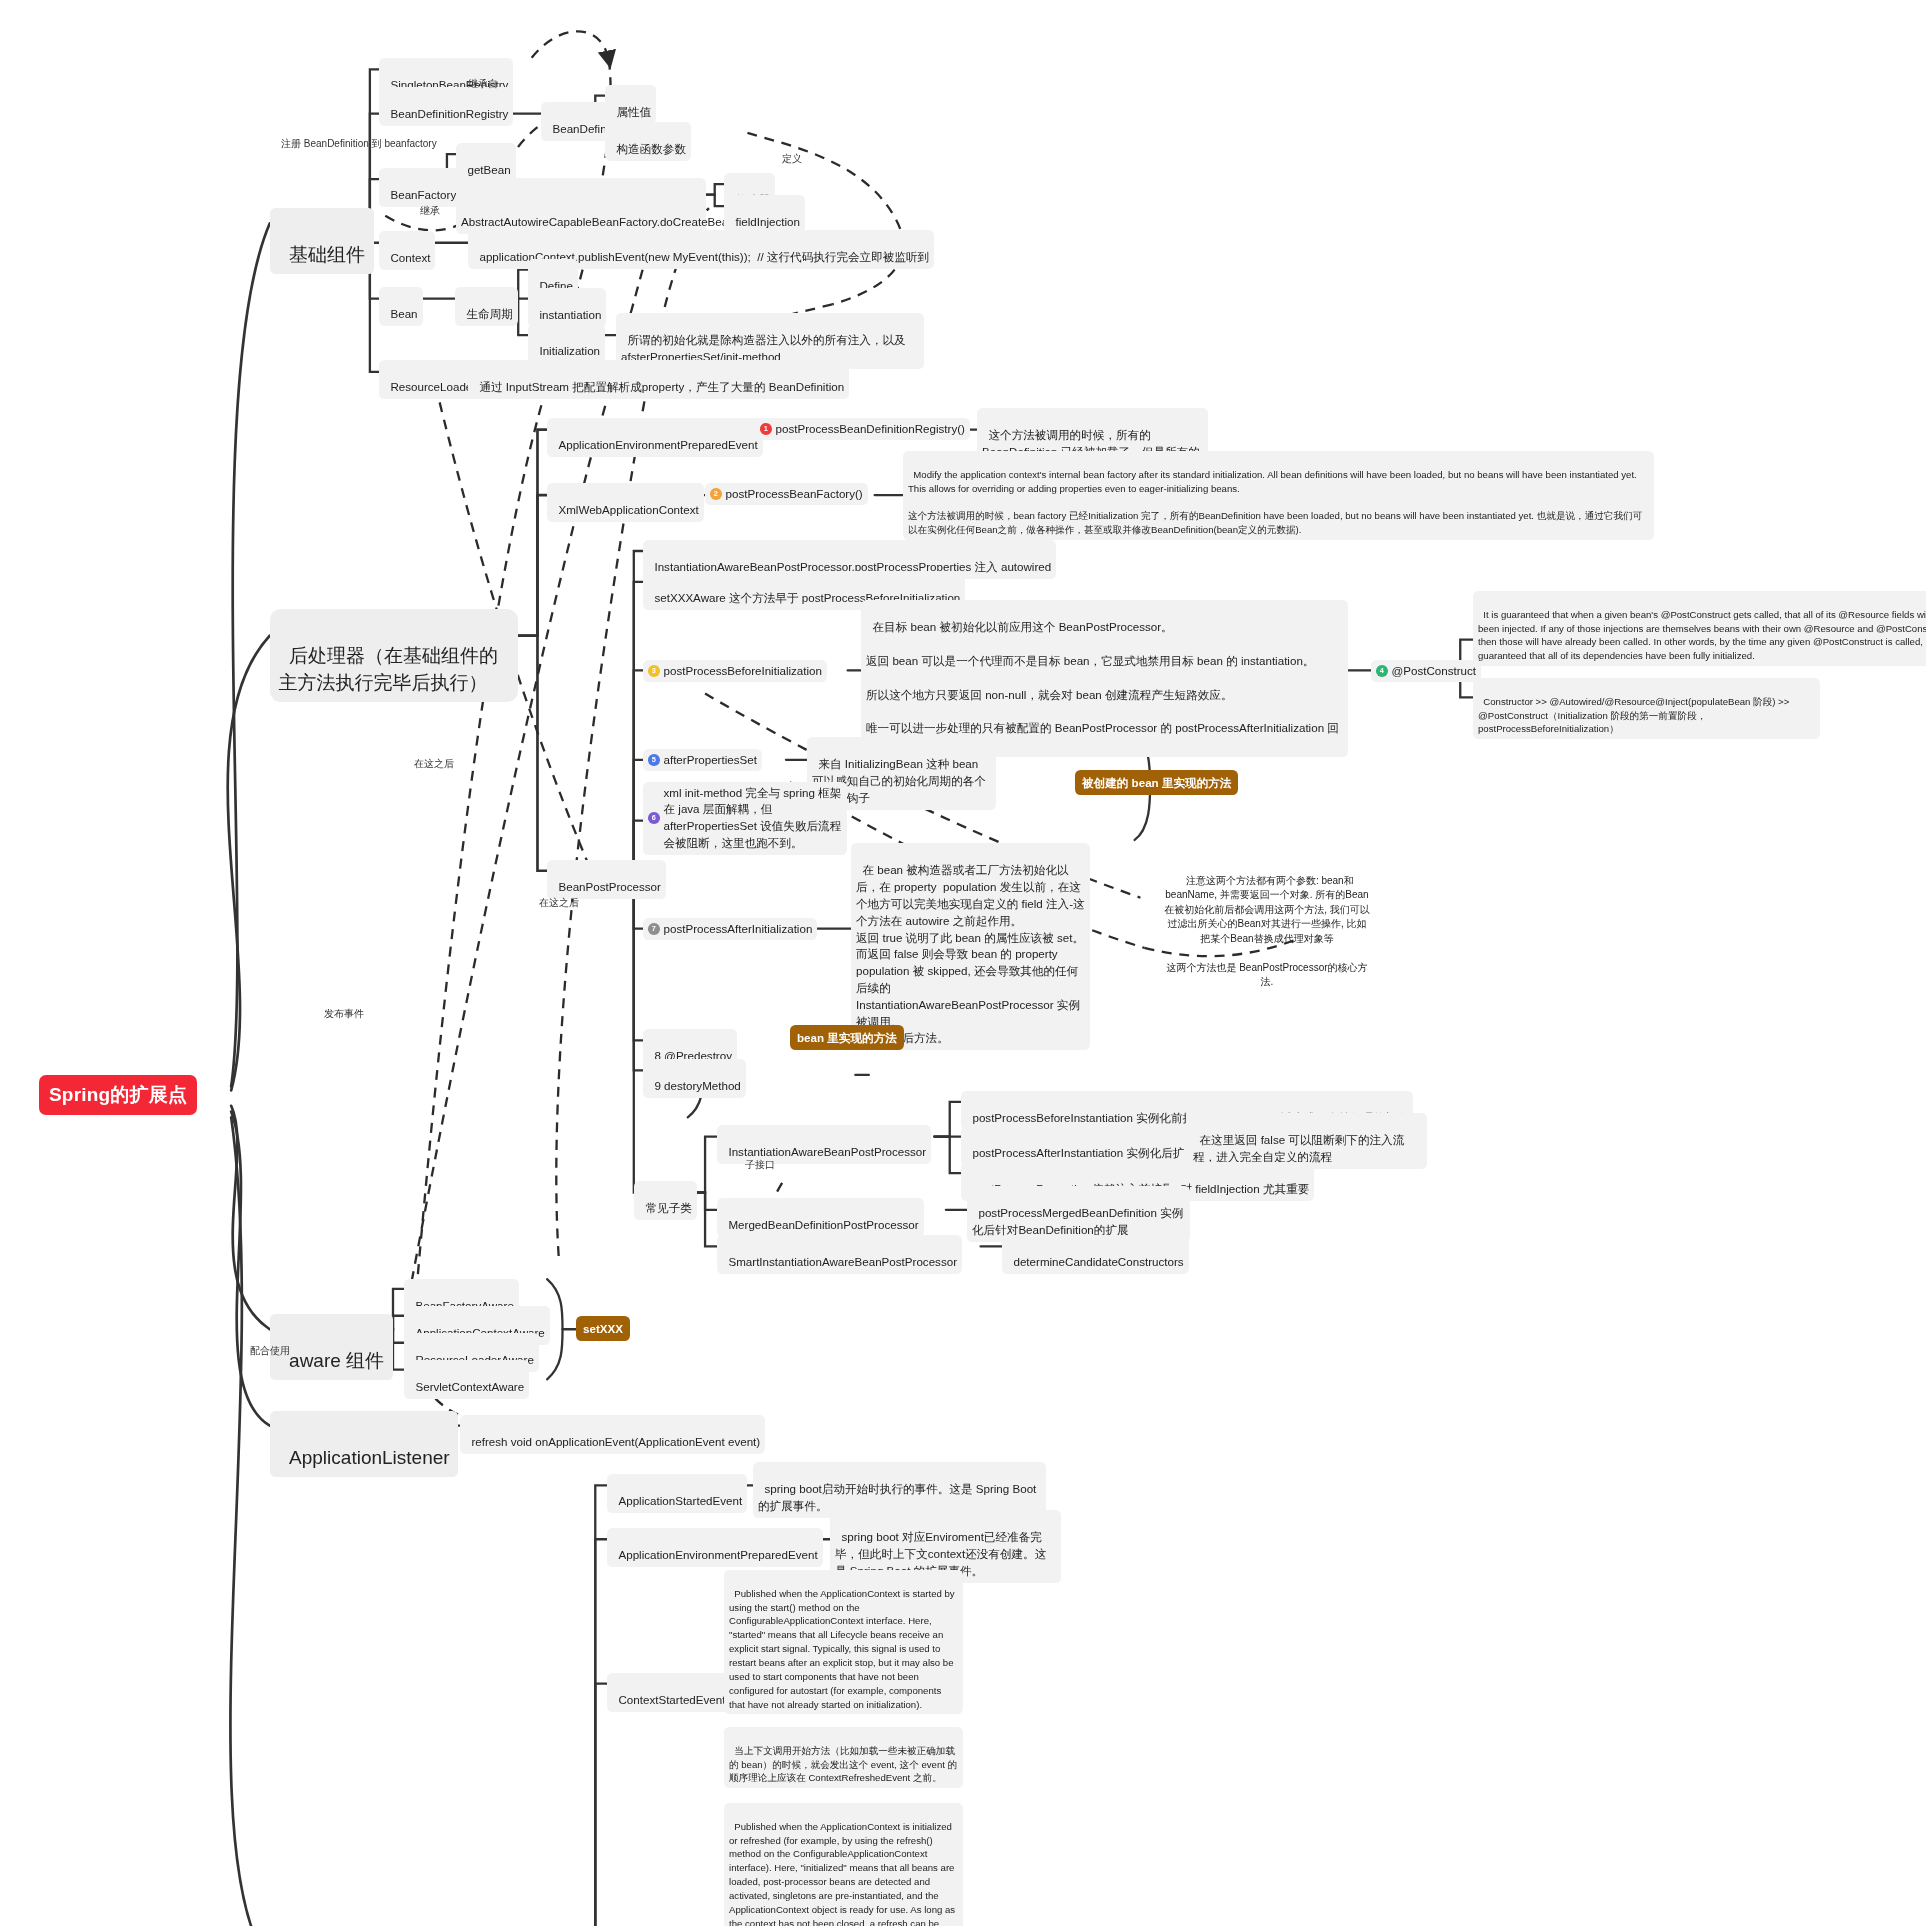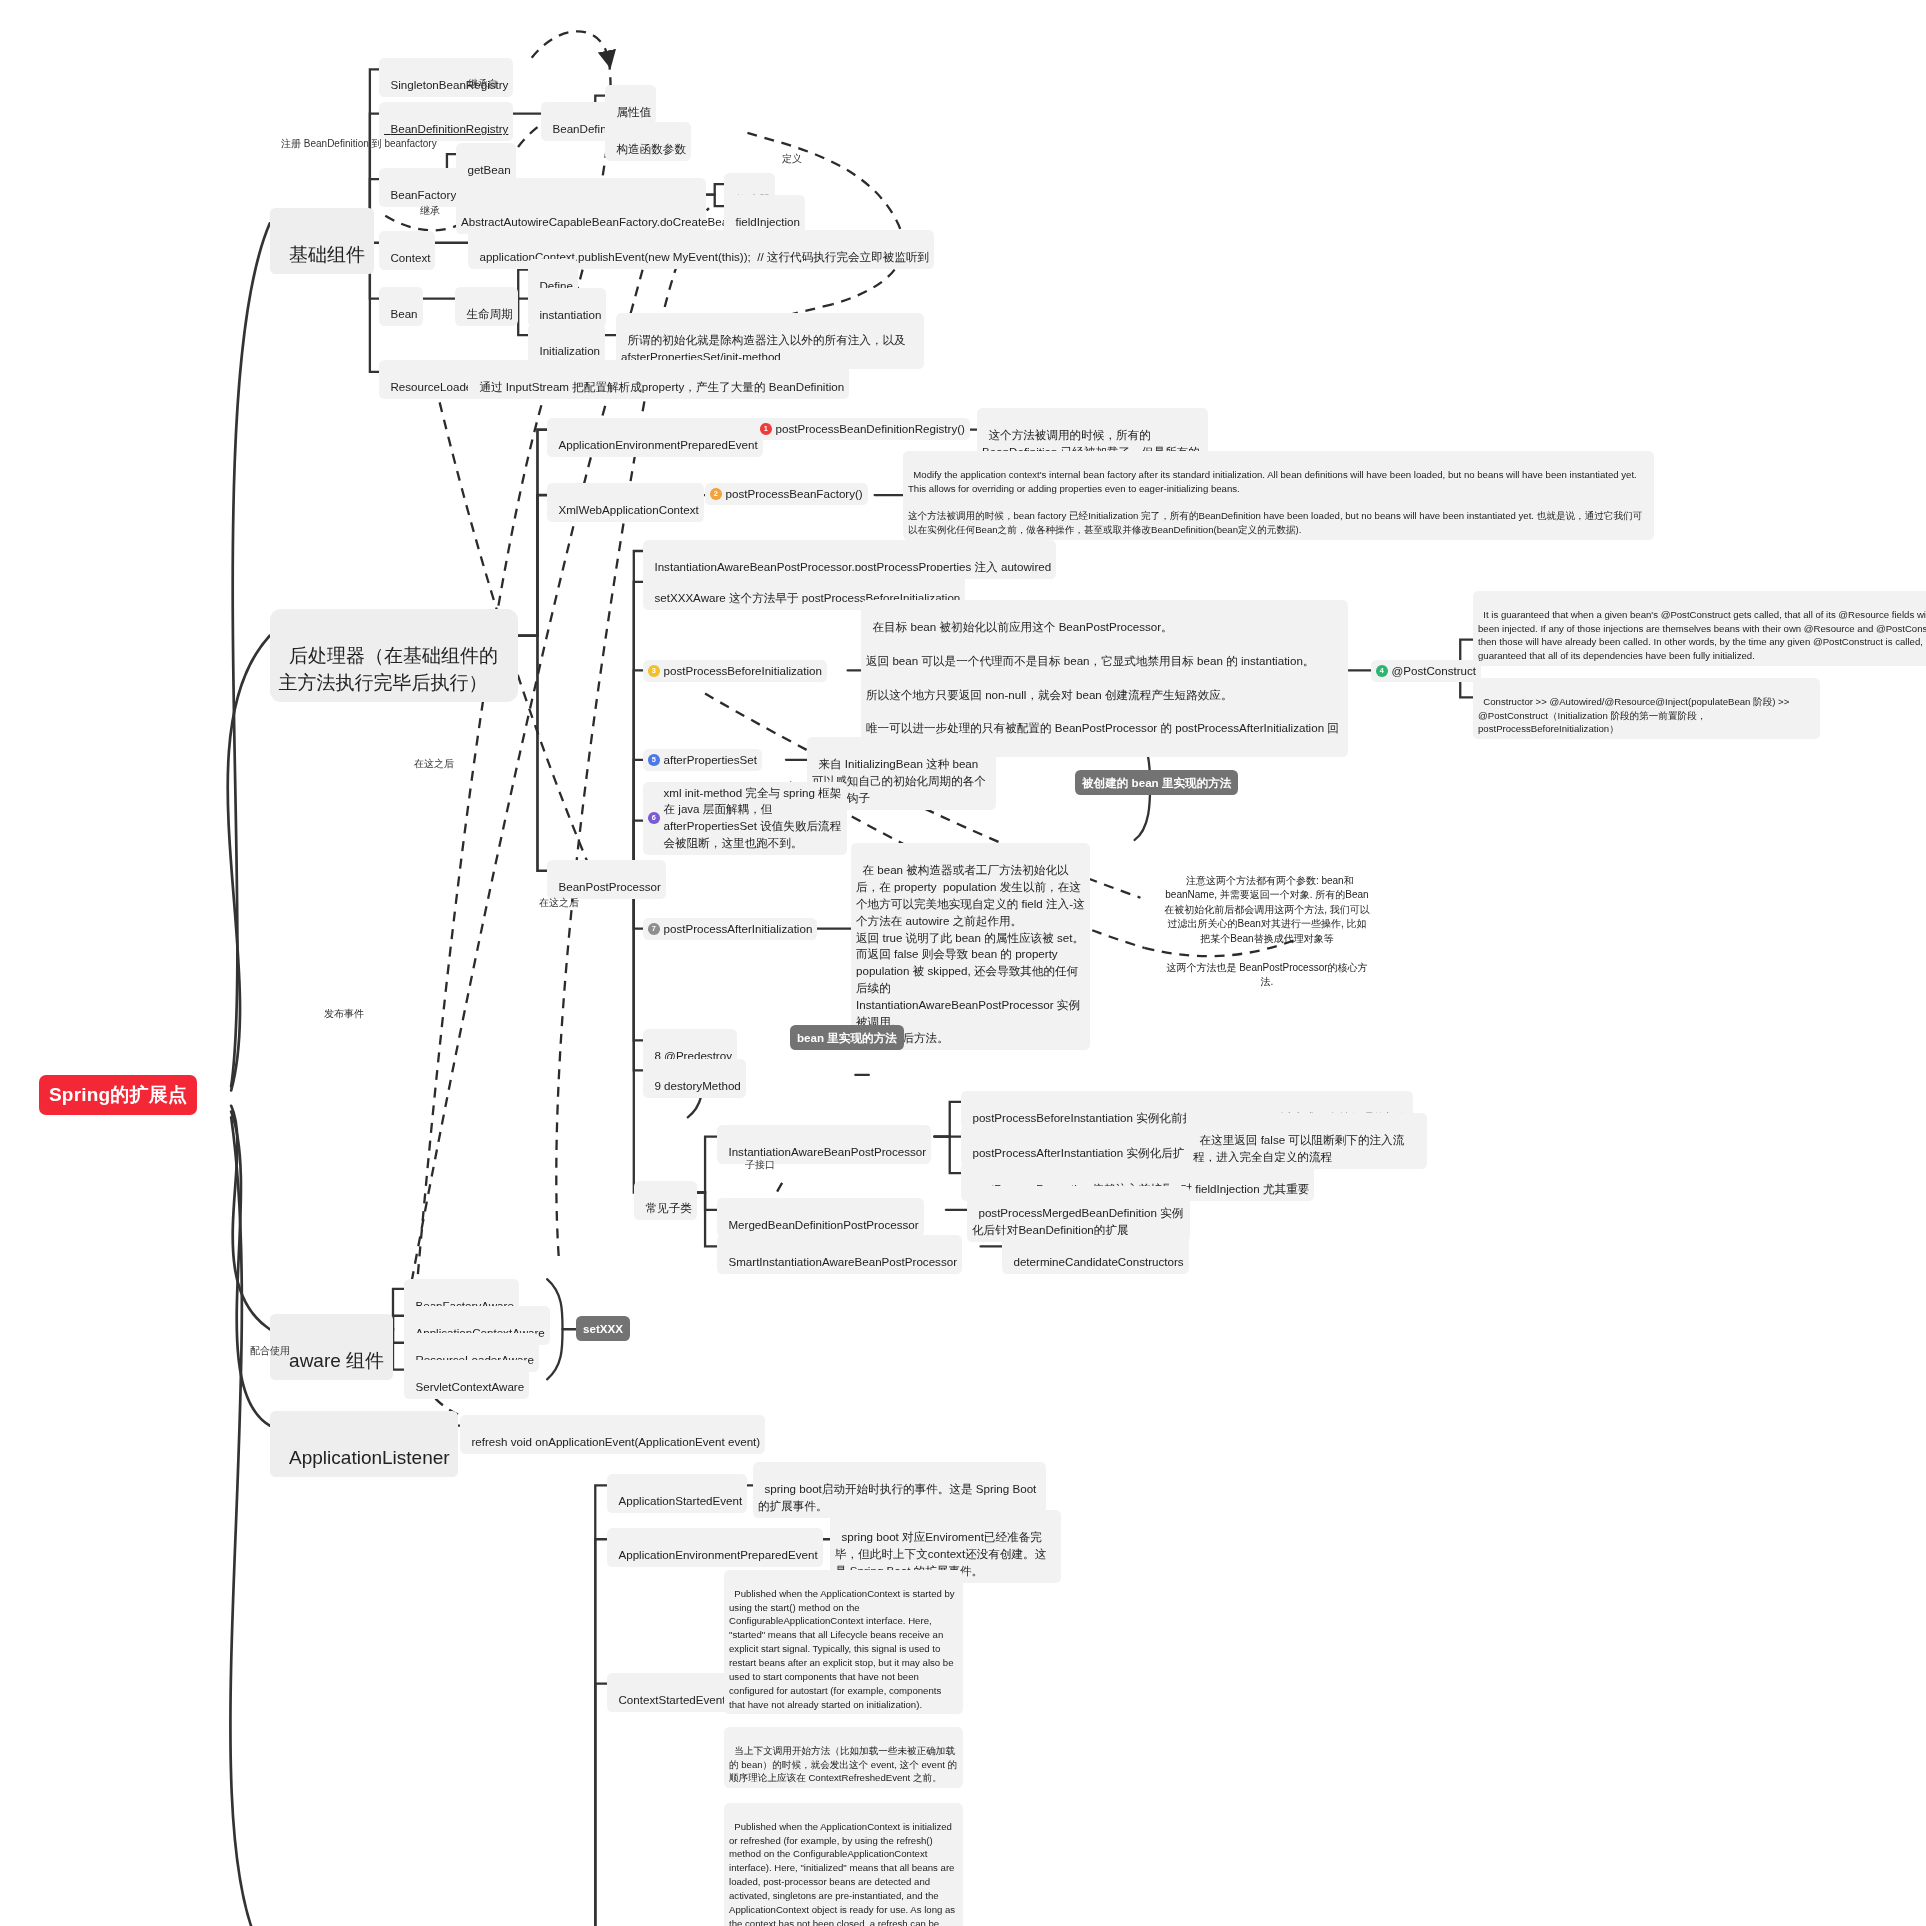--- a/index.html
+++ b/index.html
@@ -35,21 +35,21 @@
     color: #fff;
     font-weight: bold;
     font-size: 19px;
     border-radius: 7px;
     padding: 7px 10px;
     letter-spacing: 0.2px;
   }
   
   .bluebox {
     position:absolute;
-    background:#737373;
+    background:#a16207;
     color:#fff;
     font-weight:bold;
     border-radius:5.4px;
     padding:4.6px 7px;
     font-size:11.6px;
     line-height:1.4;
   }
   
   .l1 { font-size: 19px; background:#eeeeee; padding: 5.4px 8.5px; }
 
@@ -234,21 +234,21 @@
   <span>Spring的扩展点</span>
 </div>
 
 <div class="node l1" style="left:270px; top:208px;">
   <span>基础组件</span>
 </div>
 
 <div class="node tight" style="left:379px; top:58px;">
   <span>SingletonBeanRegistry</span></div>
 
-<div class="node tight" style="left:379px; top:102px;text-decoration:underline;">
+<div class="node tight" style="left:379px; top:87px;">
   <span>BeanDefinitionRegistry</span></div>
 <div class="node tight" style="left:541px; top:102px;">
   <span>BeanDefinition</span></div>
 <div class="node tight" style="left:605px; top:85px;">
   <span>属性值</span></div>
 <div class="node tight" style="left:605px; top:122px;">
   <span>构造函数参数</span></div>
 
 <div class="node tight" style="left:379px; top:168px;">
   <span>BeanFactory</span></div>

